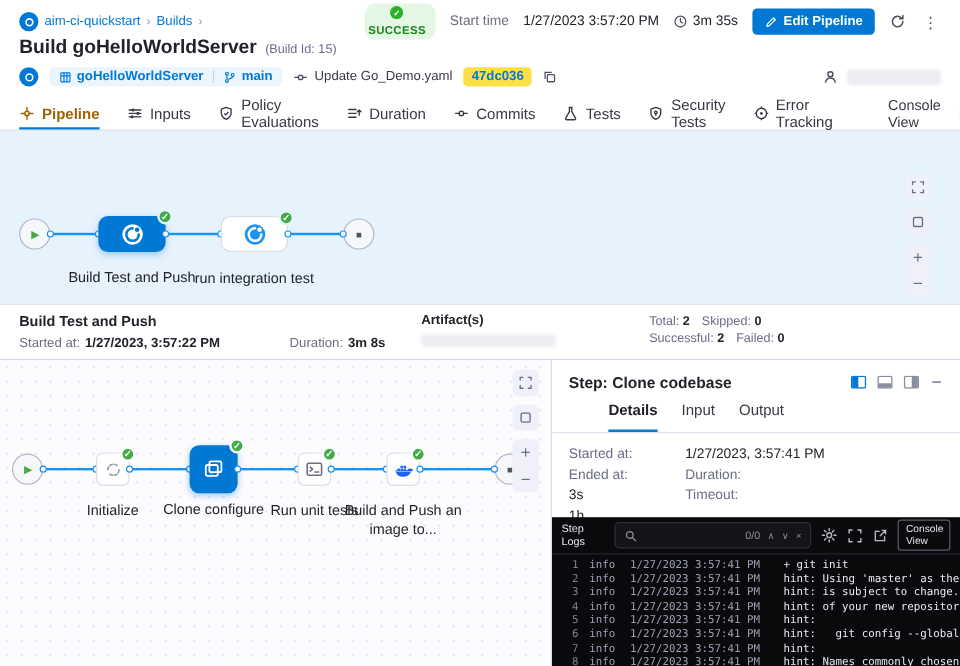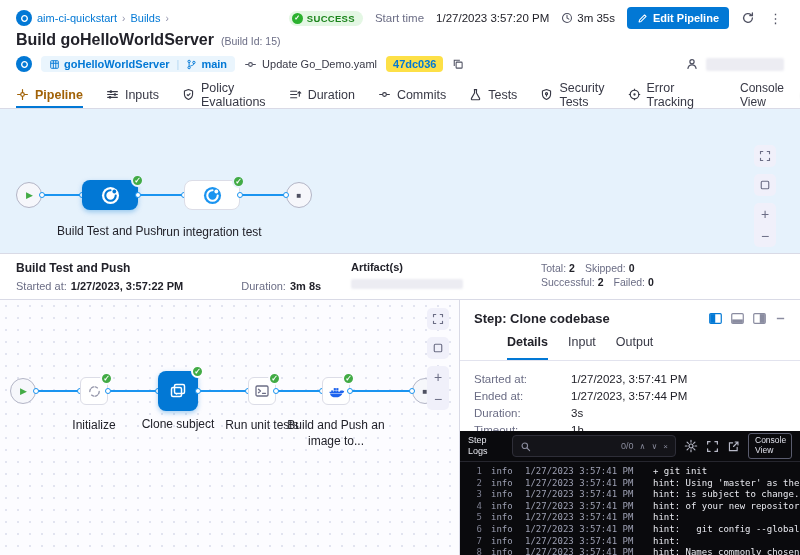--- a/index.html
+++ b/index.html
@@ -8,21 +8,21 @@
   svg { display:block; }
 
   
   .header { padding:8px 16px 0; }
   .row1 { display:flex; align-items:center; justify-content:space-between; height:20px; }
   .crumbs { display:flex; align-items:center; gap:5px; font-size:11px; }
   .crumb-link { color:#0278d5; cursor:pointer; }
   .crumb-sep { color:#9293ab; font-size:10px; }
   .meta { display:flex; align-items:center; gap:12px; }
   .badge-success { background:#e4f7e4; color:#1b841b; font-size:9.5px; font-weight:bold; letter-spacing:.3px;
-    padding:2px 8px 2px 3px; border-radius:9px; display:flex; gap:4px; align-items:center; }
+    padding:2px 8px 2px 3px; border-radius:9px; display:flex; gap:4px; align-items:center;flex-direction:column; }
   .badge-dot { width:11px; height:11px; background:#2bb12e; border-radius:50%; color:#fff; font-size:7px;
     display:flex; align-items:center; justify-content:center; }
   .meta-label { color:#6b6d85; font-size:11.5px; }
   .meta-value { color:#22222a; font-size:11.5px; }
   .dur { display:flex; align-items:center; gap:4px; color:#22222a; font-size:11.5px; }
   .btn-primary { background:#0278d5; color:#fff; border:none; border-radius:4px; height:22px; padding:0 10px;
     font-size:11px; font-weight:bold; display:flex; align-items:center; gap:5px; cursor:pointer;
     font-family:"Liberation Sans",sans-serif; }
   .hicon { color:#4f5162; display:flex; align-items:center; cursor:pointer; }
   .kebab { font-size:13px; color:#4f5162; cursor:pointer; padding:0 2px; }
@@ -444,21 +444,21 @@
       <span class="conn" style="width:50px"></span>
       <span class="step-card sel">
         <span>
           <svg width="20" height="20" viewBox="0 0 20 20" fill="none" stroke="#fff" stroke-width="1.5" stroke-linejoin="round">
               <rect x="6.5" y="3.5" width="10" height="9" rx="1.5"></rect>
               <rect x="3.5" y="6.5" width="10" height="9" rx="1.5"></rect>
               <circle cx="8.5" cy="13" r=".8" fill="#fff" stroke="none"></circle>
             </svg>
         </span>
         <span class="badge-check">✓</span>
-        <span class="node-label">Clone subject</span>
+        <span class="node-label">Clone configure</span>
       </span>
       <span class="conn" style="width:50px"></span>
       <span class="step-card">
         <span>
           <svg width="16" height="16" viewBox="0 0 16 16" fill="none" stroke="#6b6d85" stroke-width="1.3" stroke-linecap="round" stroke-linejoin="round">
               <rect x="2" y="3" width="12" height="10" rx="1.3"></rect>
               <path d="M4.5 6.3l2 1.7-2 1.7M8.5 10.3h3"></path>
             </svg>
         </span>
         <span class="badge-check">✓</span>
@@ -533,21 +533,20 @@
     </div>
     <div class="sp-tabs">
       <span class="sp-tab active">Details</span>
       <span class="sp-tab">Input</span>
       <span class="sp-tab">Output</span>
     </div>
     <div class="sp-fields">
       <span class="f-label">Started at:</span>
       <span class="f-value">1/27/2023, 3:57:41 PM</span>
       <span class="f-label">Ended at:</span>
-      <span class="f-value">1/27/2023, 3:57:44 PM</span>
       <span class="f-label">Duration:</span>
       <span class="f-value">3s</span>
       <span class="f-label">Timeout:</span>
       <span class="f-value">1h</span>
     </div>
 
     <div class="log-panel">
       <div class="log-head">
         <span class="log-title">Step
 Logs</span>

